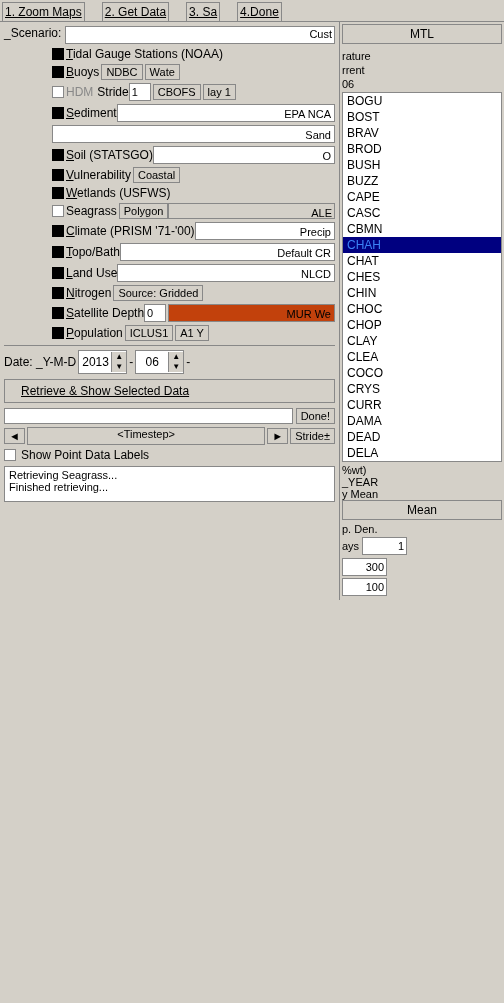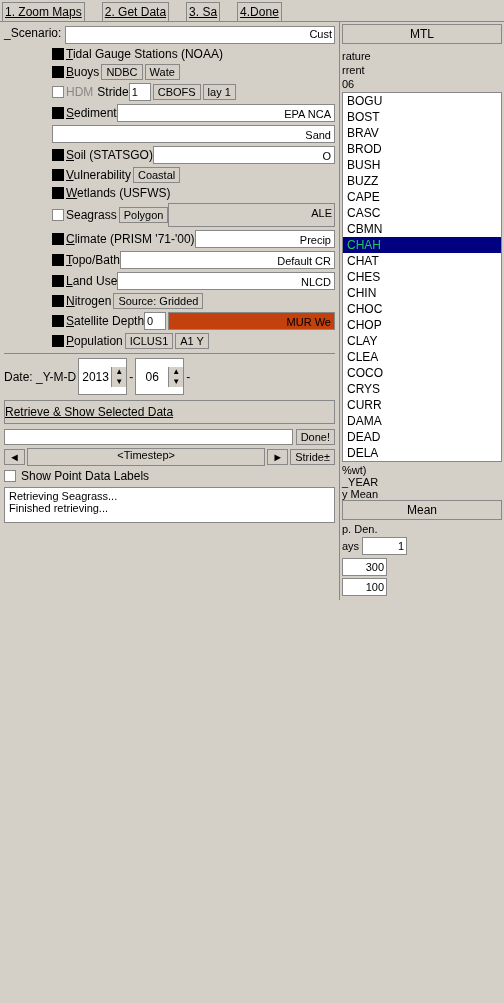--- a/index.html
+++ b/index.html
@@ -106,21 +106,21 @@
       display: flex;
       align-items: center;
       margin-bottom: 5px;
       gap: 2px;
     }
     .date-field {
       display: flex;
       align-items: center;
       border: 1px solid #888;
       background: #fff;
-      height: 37px;
+      height: 24px;
     }
     .date-val {
       padding: 1px 3px;
       font-size: 12px;
       background: #ffffff;
       border: none;
       width: 32px;
       text-align: center;
     }
     .spinner {
@@ -134,21 +134,21 @@
       background: #d4d0c8;
       border: none;
       cursor: pointer;
       font-size: 8px;
       line-height: 10px;
       text-align: center;
       padding: 0;
     }
     .retrieve-btn {
       width: 100%;
-      padding: 4px 0;
+      padding: 4px 16px;
       background: #d4d0c8;
       border: 1px solid #888;
       cursor: pointer;
       font-size: 12px;
       text-align: left;
       text-decoration: underline;
       margin-bottom: 5px;
     }
     .play-row {
       display: flex;
@@ -206,21 +206,21 @@
       border: 1px solid #888;
     }
     .list-item {
       padding: 1px 4px;
       cursor: pointer;
       font-size: 12px;
       white-space: nowrap;
     }
     .list-item.selected {
       background: #000080;
-      color: #22c55e;
+      color: #3b82f6;
     }
     .mean-box {
       border: 1px solid #888;
       background: #d4d0c8;
       padding: 2px 4px;
       font-size: 12px;
       text-align: center;
       margin-bottom: 3px;
     }
     .right-input-row {
@@ -337,21 +337,21 @@
     <div class="section-row">
       <span class="filled-checkbox"></span>
       <span><u>W</u>etlands (USFWS)</span>
     </div>
 
     
     <div class="section-row">
       <span class="empty-checkbox"></span>
       <span>Seagrass</span>
       <button class="btn-small">Polygon</button>
-      <div style="flex:1; text-align:right; font-size:11px; border:1px solid #888; height:24px; line-height:18px; padding:0 2px;">ALE</div>
+      <div style="flex:1; text-align:right; font-size:11px; border:1px solid #888; height:16px; line-height:18px; padding:0 2px;">ALE</div>
     </div>
 
     
     <div class="section-row">
       <span class="filled-checkbox"></span>
       <span><u>C</u>limate (PRISM '71-'00)</span>
       <div style="flex:1; text-align:right; background:#fff; border:1px solid #888; height:18px; line-height:18px; padding:0 3px; font-size:11px;">Precip</div>
     </div>
 
     

